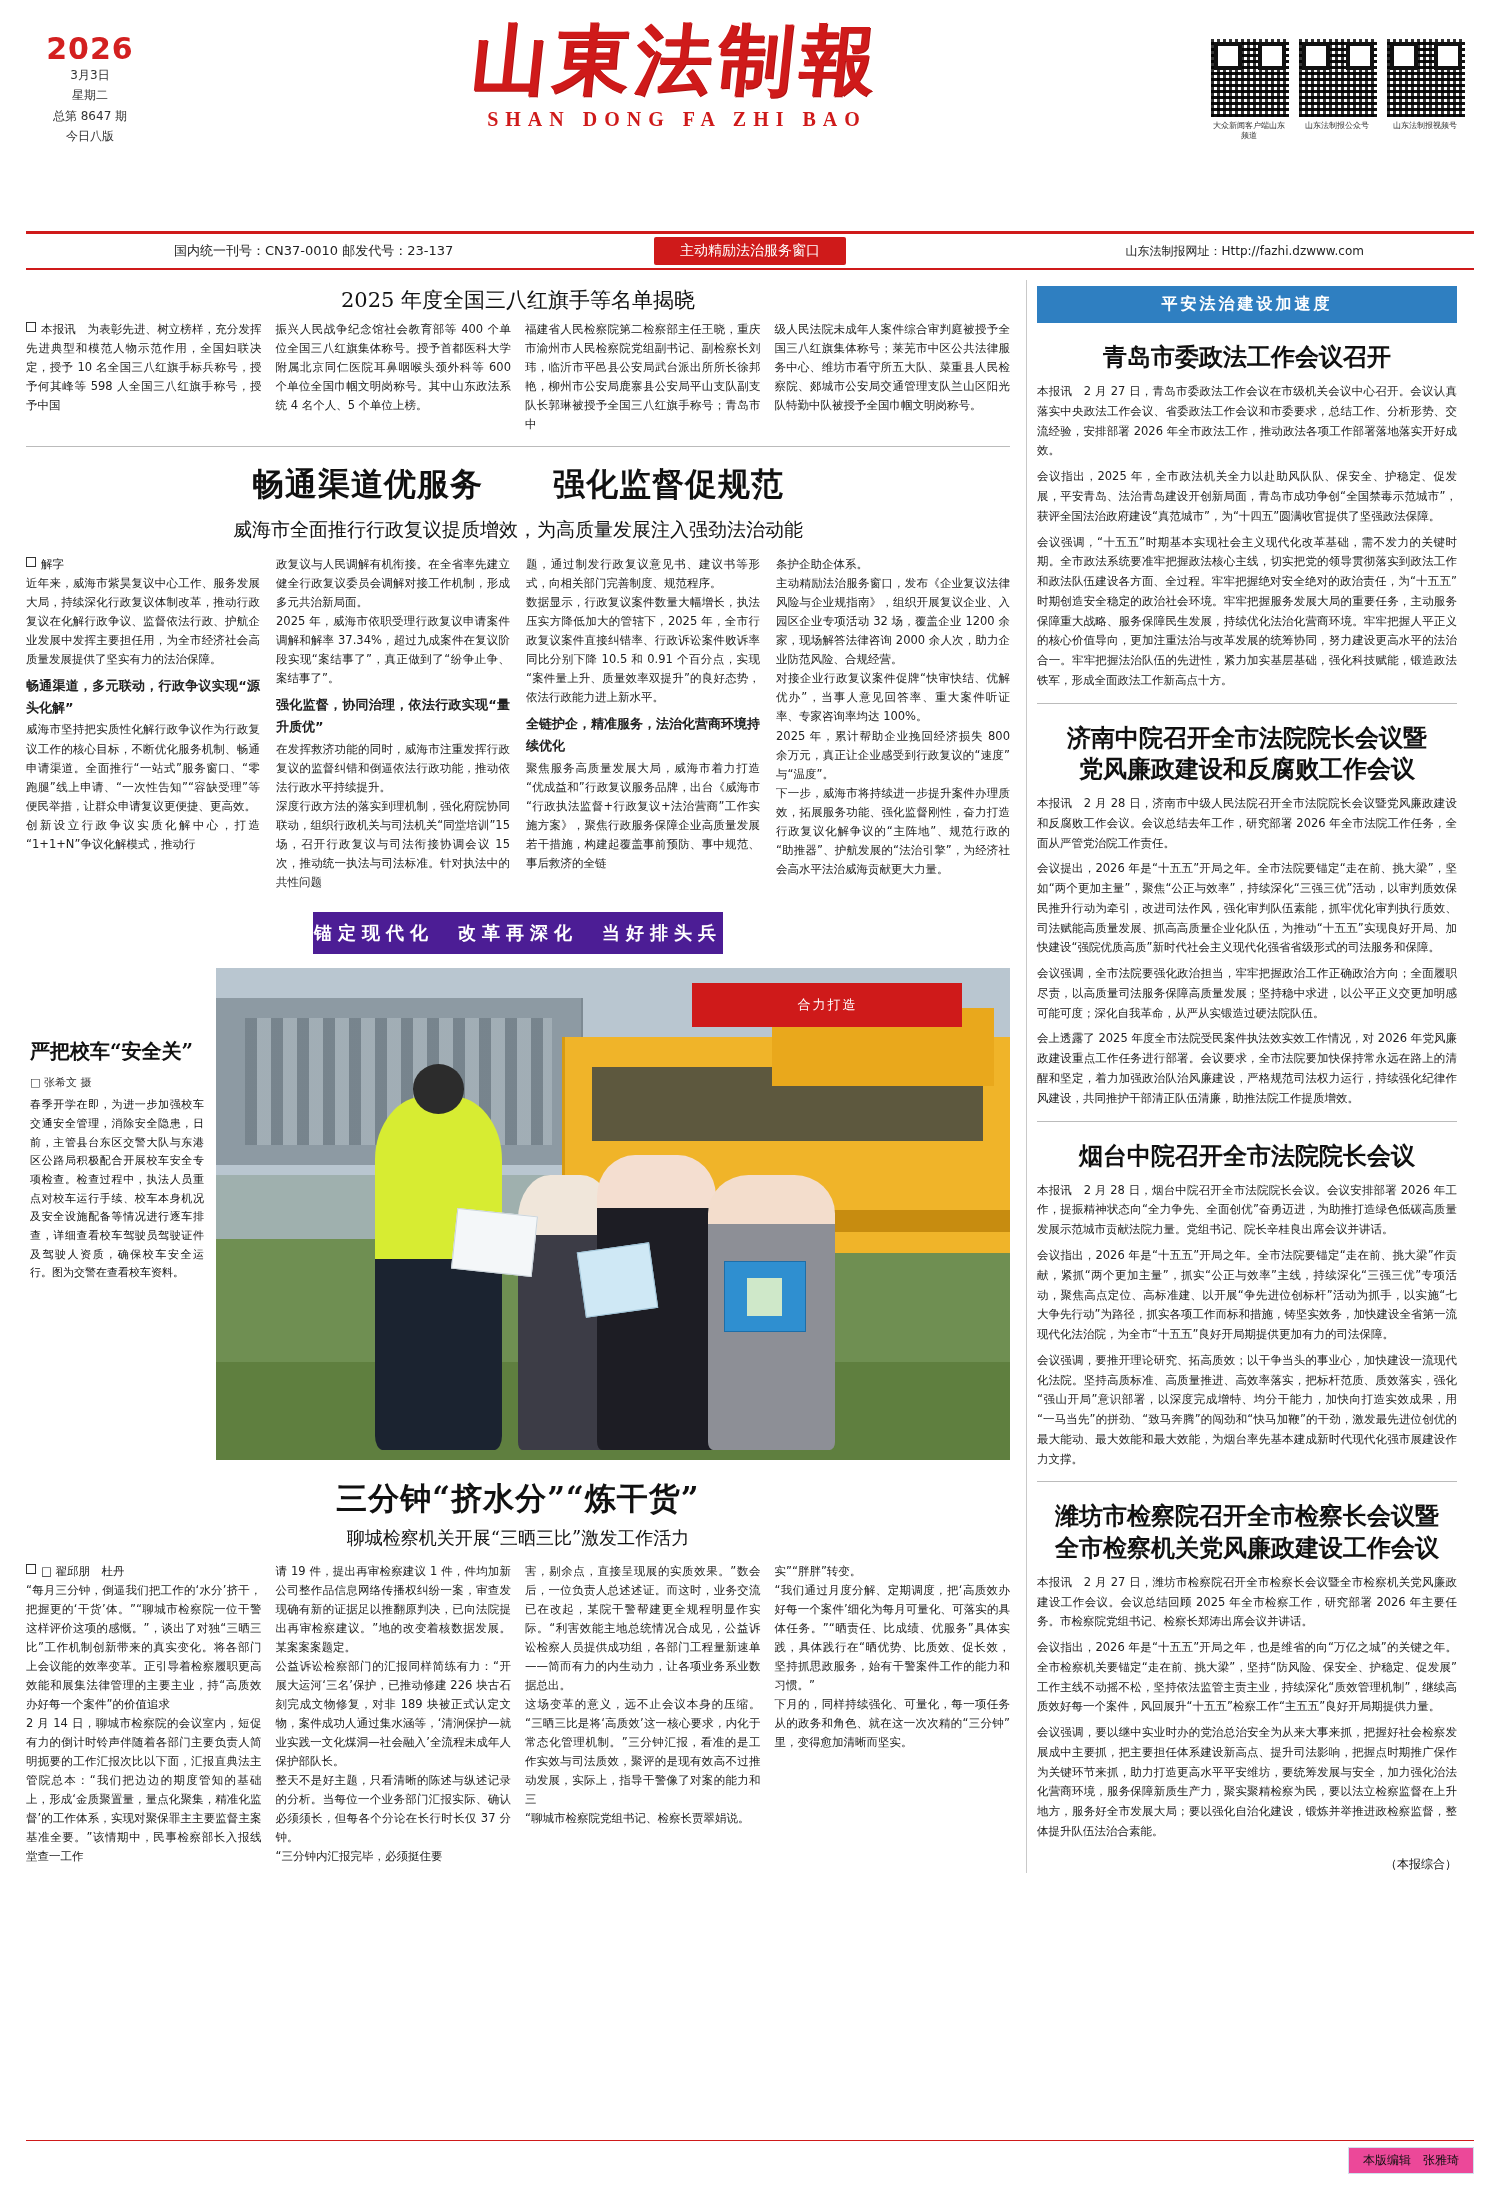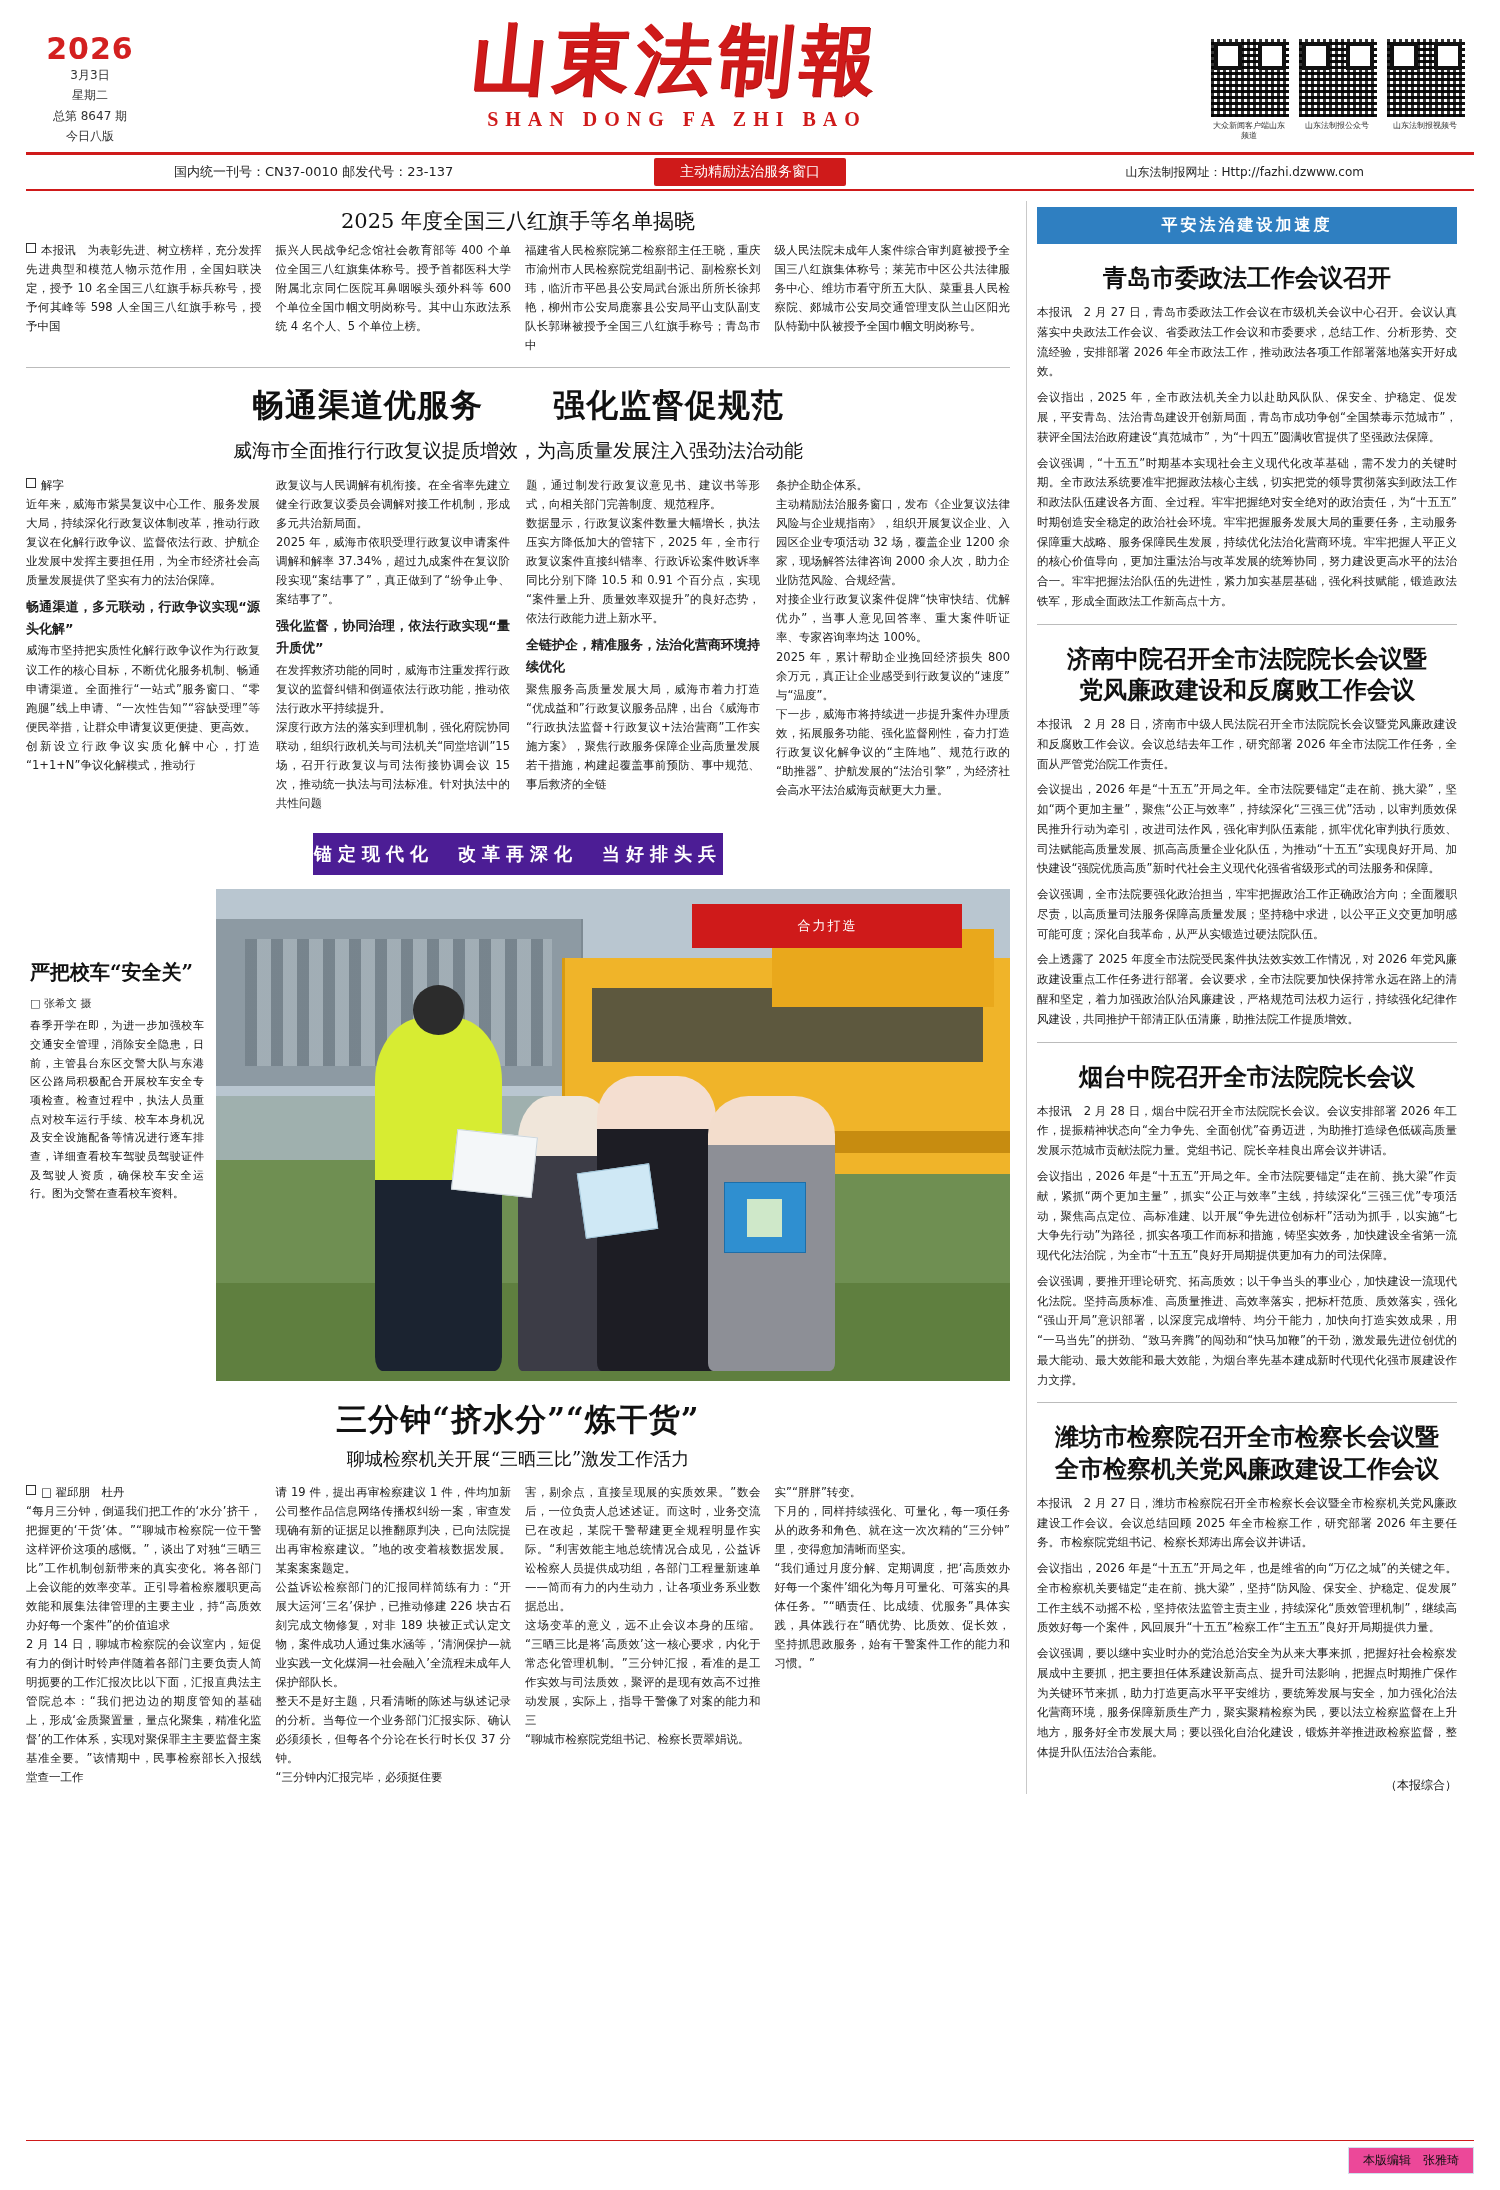--- a/index.html
+++ b/index.html
@@ -1,21 +1,21 @@
 <!DOCTYPE html>
 <html lang="zh"><head>
 <meta charset="utf-8">
 <title>山东法制报</title>
 <style>
   html,body{margin:0;padding:0;background:#fff;}
   body{width:1500px;height:2190px;font-family:"DejaVu Sans","Liberation Sans",sans-serif;color:#111;position:relative;overflow:hidden;}
   .page{width:1500px;height:2190px;position:relative;}
 
   
-  .masthead{position:relative;height:152px;padding:18px 36px 6px 36px;box-sizing:border-box;display:flex;align-items:flex-start;border-radius:16px;}
+  .masthead{position:relative;height:231px;padding:18px 36px 6px 36px;box-sizing:border-box;display:flex;align-items:flex-start;border-radius:16px;}
   .date-block{width:108px;text-align:center;padding-top:14px;}
   .date-year{font-size:30px;color:#d32020;font-weight:bold;letter-spacing:1px;line-height:1.1;}
   .date-line{font-size:12px;color:#333;line-height:1.7;white-space:nowrap;}
   .logo-wrap{flex:1;text-align:center;padding-top:4px;position:relative;}
   .logo-cn{font-family:"DejaVu Serif","Liberation Serif",serif;font-size:76px;font-weight:bold;color:#cf1a1a;letter-spacing:6px;line-height:1;
            text-shadow:1px 1px 0 #b01414; transform:skewX(-6deg);display:inline-block;}
   .logo-py{font-size:20px;color:#cf1a1a;letter-spacing:7px;font-weight:bold;margin-top:10px;font-family:"Liberation Serif",serif;}
   .qr-wrap{display:flex;gap:10px;padding-top:20px;}
   .qr-item{width:78px;text-align:center;}
   .qr{width:78px;height:78px;background:
@@ -235,22 +235,22 @@
           <div>整天不是好主题，只看清晰的陈述与纵述记录的分析。当每位一个业务部门汇报实际、确认必须须长，但每各个分论在长行时长仅 37 分钟。</div>
           <div>“三分钟内汇报完毕，必须挺住要</div>
         </div>
         <div class="c">
           <div>害，剔余点，直接呈现展的实质效果。”数会后，一位负责人总述述证。而这时，业务交流已在改起，某院干警帮建更全规程明显作实际。“利害效能主地总统情况合成见，公益诉讼检察人员提供成功组，各部门工程量新速单——简而有力的内生动力，让各项业务系业数据总出。</div>
           <div>这场变革的意义，远不止会议本身的压缩。“三晒三比是将‘高质效’这一核心要求，内化于常态化管理机制。”三分钟汇报，看准的是工作实效与司法质效，聚评的是现有效高不过推动发展，实际上，指导干警像了对案的能力和三</div>
           <div>“聊城市检察院党组书记、检察长贾翠娟说。</div>
         </div>
         <div class="c">
           <div>实”“胖胖”转变。</div>
+          <div>“我们通过月度分解、定期调度，把‘高质效办好每一个案件’细化为每月可量化、可落实的具体任务。”“晒责任、比成绩、优服务”具体实践，具体践行在“晒优势、比质效、促长效，坚持抓思政服务，始有干警案件工作的能力和习惯。”</div>
           <div>下月的，同样持续强化、可量化，每一项任务从的政务和角色、就在这一次次精的“三分钟”里，变得愈加清晰而坚实。</div>
-          <div>“我们通过月度分解、定期调度，把‘高质效办好每一个案件’细化为每月可量化、可落实的具体任务。”“晒责任、比成绩、优服务”具体实践，具体践行在“晒优势、比质效、促长效，坚持抓思政服务，始有干警案件工作的能力和习惯。”</div>
         </div>
       </div>
 
     </div>
 
     <div class="divider-v"></div>
 
     <div class="right">
       <div class="rbanner">平安法治建设加速度</div>
 

